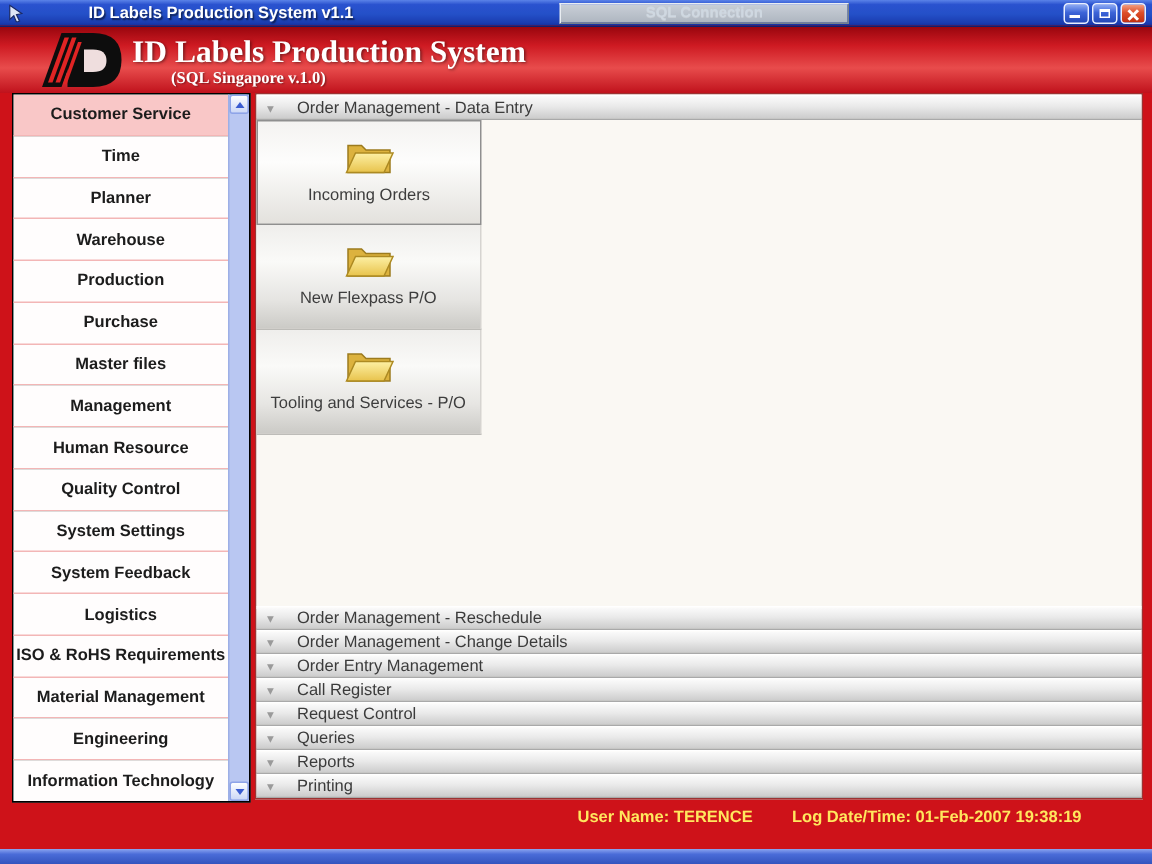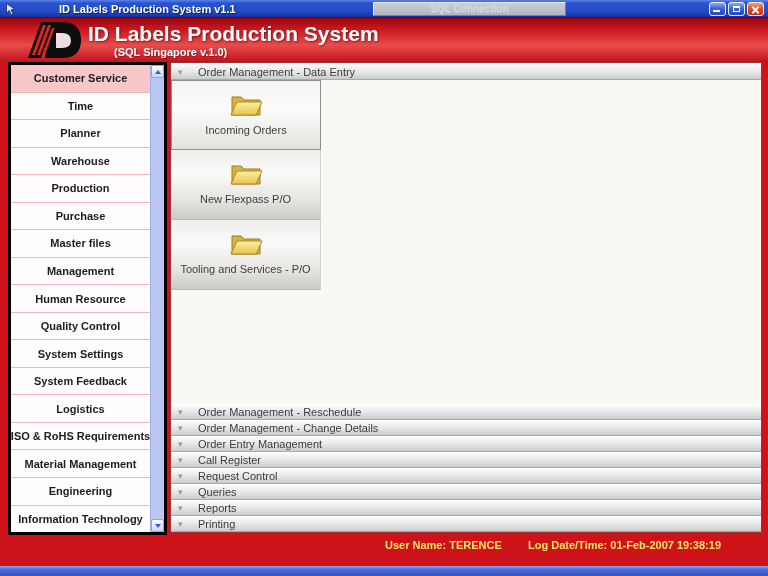--- a/index.html
+++ b/index.html
@@ -24,30 +24,30 @@
   .winbtn.red{background:linear-gradient(180deg,#f2a083 0%,#de4f2a 45%,#c22f10 100%);}
   .glyph-min{position:absolute;left:3px;bottom:3px;width:7px;height:2px;background:#fff;}
   .glyph-restore{position:absolute;left:4px;top:3px;width:7px;height:6px;border:1px solid #fff;border-top-width:2px;box-sizing:border-box;}
   .glyph-x{position:absolute;left:0;top:0;width:100%;height:100%;}
   .glyph-x::before,.glyph-x::after{content:"";position:absolute;left:3px;top:5.5px;width:9px;height:2px;background:#fff;}
   .glyph-x::before{transform:rotate(45deg);}
   .glyph-x::after{transform:rotate(-45deg);}
 
   
   .header{position:absolute;left:0;top:18px;width:768px;height:44px;
-    background:linear-gradient(180deg,#99060e 0%,#ce1a22 28%,#e84c4c 62%,#c0121c 100%);}
+    background:linear-gradient(180deg,#99060e 0%,#ce1a22 28%,#e84c4c 62%,#c0121c 100%);font-family:Liberation Serif, serif;}
   .logo{position:absolute;left:28px;top:3px;}
   .header-title{position:absolute;left:88px;top:4px;color:#fff;font-size:21px;font-weight:bold;
     text-shadow:1px 1px 2px rgba(0,0,0,.45);white-space:nowrap;}
   .header-subtitle{position:absolute;left:114px;top:28px;color:#fff;font-size:11px;font-weight:bold;
     text-shadow:1px 1px 1px rgba(0,0,0,.35);white-space:nowrap;}
 
   
   .sidebar{position:absolute;left:8px;top:62px;width:159px;height:473px;background:#0f766e;
-    border:3px solid #000000;box-sizing:border-box;}
+    border:1px solid #000000;box-sizing:border-box;}
   .side-items{position:absolute;left:0;top:0;bottom:0;right:14px;display:flex;flex-direction:column;}
   .side-item{flex:1;display:flex;align-items:center;justify-content:center;
     border-bottom:1px solid #f3b6b6;font-size:11px;font-weight:bold;color:#1c1c1c;
     background:#fffdfd;cursor:pointer;white-space:nowrap;}
   .side-item.selected{background:#f9c7c7;}
   .side-item:last-child{border-bottom:none;}
   .side-scroll{position:absolute;right:0;top:0;bottom:0;width:14px;background:#b9c7f2;border-left:1px solid #9dafe6;box-sizing:border-box;}
   .scroll-btn{position:absolute;left:0;width:13px;height:13px;background:linear-gradient(180deg,#fdfeff,#ccd8f6);
     border:1px solid #8ea4e8;border-radius:2px;box-sizing:border-box;}
   .scroll-btn.up{top:0;}

